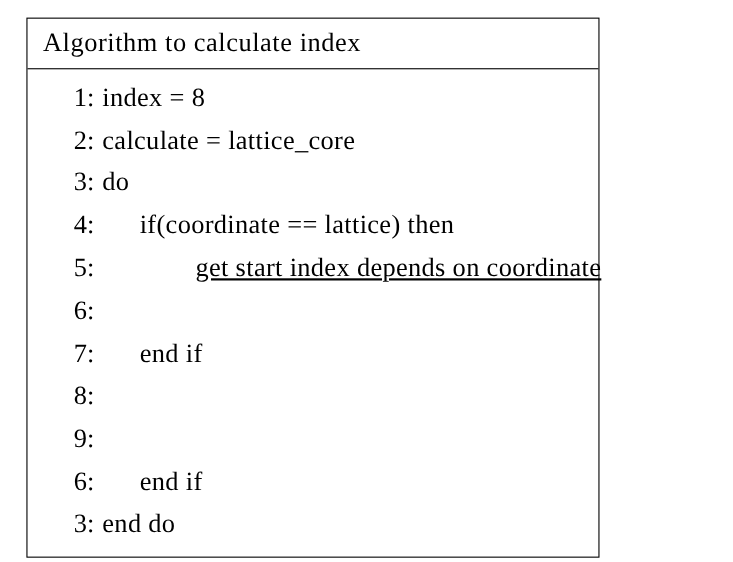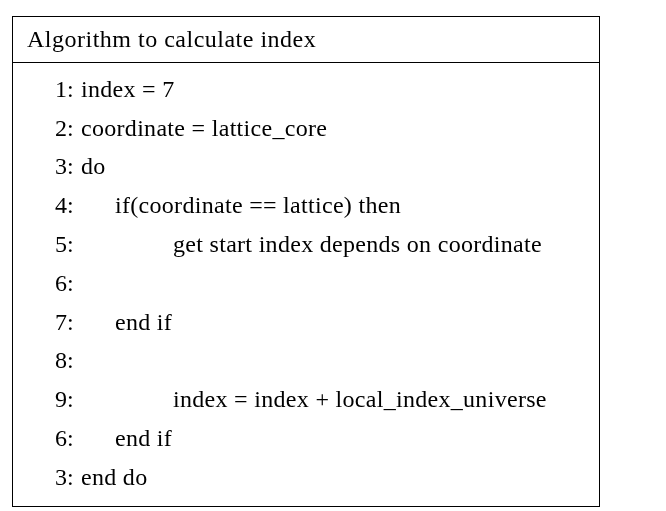--- a/index.html
+++ b/index.html
@@ -8,23 +8,23 @@
     background: #ffffff;
   }
   body {
     width: 666px;
     height: 511px;
     position: relative;
     font-family: "Times New Roman", Times, serif;
   }
   .algo-box {
     position: absolute;
-    left: 12px;
+    left: 24px;
     top: 16px;
-    width: 588px;
+    width: 521px;
     border: 1.5px solid #000;
     box-sizing: border-box;
     color: #000;
     font-size: 24px;
     line-height: 1.2;
   }
   .algo-title {
     padding: 8px 12px 8px 14px;
     border-bottom: 1.5px solid #000;
     letter-spacing: 0.5px;
@@ -46,37 +46,37 @@
   }
   .colon {
     display: inline-block;
     width: 14px;
     text-align: left;
   }
   .code {
     letter-spacing: 0.3px;
   }
   .ind1 { padding-left: 34px; }
-  .ind2 { padding-left: 92px; }
+  .ind2 { padding-left: 92px; text-decoration: underline; }
 </style>
 </head>
 <body>
 
 <div class="algo-box">
   <div class="algo-title">Algorithm to calculate index</div>
   <div class="algo-body">
 
     <div class="algo-line">
       <span class="lineno">1</span><span class="colon">:</span>
-      <span class="code">index = 7</span>
+      <span class="code">index = 8</span>
     </div>
 
     <div class="algo-line">
       <span class="lineno">2</span><span class="colon">:</span>
-      <span class="code">coordinate = lattice_core</span>
+      <span class="code">calculate = lattice_core</span>
     </div>
 
     <div class="algo-line">
       <span class="lineno">3</span><span class="colon">:</span>
       <span class="code">do</span>
     </div>
 
     <div class="algo-line">
       <span class="lineno">4</span><span class="colon">:</span>
       <span class="code ind1">if(coordinate == lattice) then</span>
@@ -95,21 +95,20 @@
       <span class="lineno">7</span><span class="colon">:</span>
       <span class="code ind1">end if</span>
     </div>
 
     <div class="algo-line">
       <span class="lineno">8</span><span class="colon">:</span>
     </div>
 
     <div class="algo-line">
       <span class="lineno">9</span><span class="colon">:</span>
-      <span class="code ind2">index = index + local_index_universe</span>
     </div>
 
     <div class="algo-line">
       <span class="lineno">6</span><span class="colon">:</span>
       <span class="code ind1">end if</span>
     </div>
 
     <div class="algo-line">
       <span class="lineno">3</span><span class="colon">:</span>
       <span class="code">end do</span>

